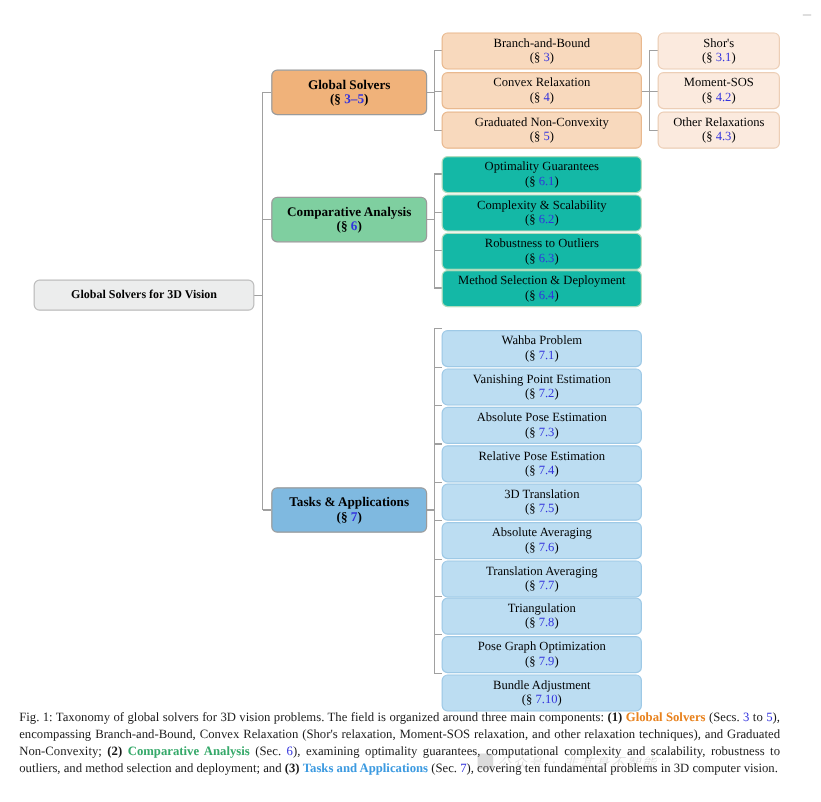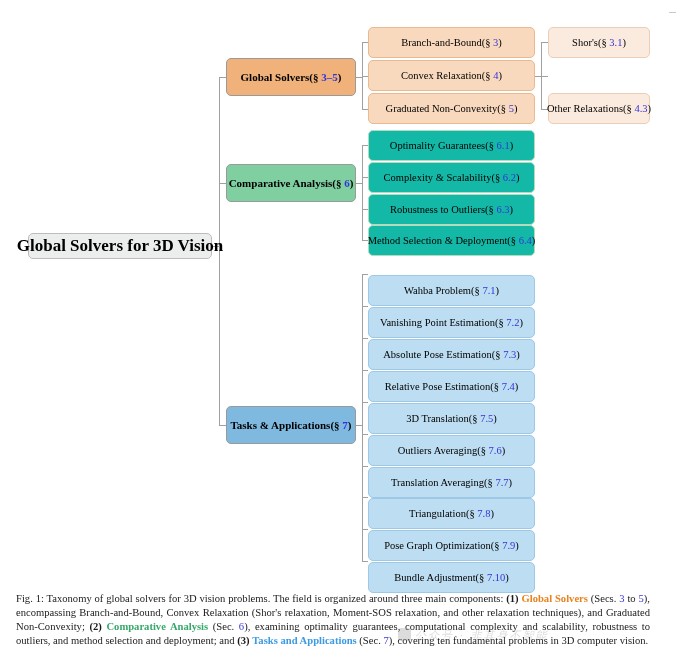--- a/index.html
+++ b/index.html
@@ -29,21 +29,21 @@
     height: 580px;
     pointer-events: none;
   }
 
   .node {
     position: absolute;
     box-sizing: border-box;
     border-radius: 5px;
     border: 1px solid #b9b9b9;
     display: flex;
-    flex-direction: row;
+    flex-direction: column;
     align-items: center;
     justify-content: center;
     text-align: center;
     line-height: 1.12;
     background: #ffffff;
   }
 
   .node .title {
     display: block;
     white-space: nowrap;
@@ -56,21 +56,21 @@
 
   
   .root {
     left: 28px;
     top: 233px;
     width: 184px;
     height: 26px;
     background: #eceded;
     border: 1px solid #bdbdbd;
     font-weight: bold;
-    font-size: 17px;
+    font-size: 10px;
   }
 
   
   .cat {
     left: 226px;
     width: 130px;
     height: 38px;
     font-weight: bold;
     font-size: 11px;
     border: 1px solid #9a9a9a;
@@ -228,20 +228,24 @@
   </div>
   <div class="node leaf leaf-orange" style="top:93px">
     <span class="title">Graduated Non-Convexity</span>
     <span class="sect"><span>(§ </span><span class="num">5</span><span>)</span></span>
   </div>
 
   <div class="node sub" style="top:27px">
     <span class="title">Shor's</span>
     <span class="sect"><span>(§ </span><span class="num">3.1</span><span>)</span></span>
   </div>
+  <div class="node sub" style="top:60px">
+    <span class="title">Moment-SOS</span>
+    <span class="sect"><span>(§ </span><span class="num">4.2</span><span>)</span></span>
+  </div>
   <div class="node sub" style="top:93px">
     <span class="title">Other Relaxations</span>
     <span class="sect"><span>(§ </span><span class="num">4.3</span><span>)</span></span>
   </div>
 
   <div class="node leaf leaf-green" style="top:130px">
     <span class="title">Optimality Guarantees</span>
     <span class="sect"><span>(§ </span><span class="num">6.1</span><span>)</span></span>
   </div>
   <div class="node leaf leaf-green" style="top:162px">
@@ -271,21 +275,21 @@
   </div>
   <div class="node leaf leaf-blue" style="top:355px">
     <span class="title">Relative Pose Estimation</span>
     <span class="sect"><span>(§ </span><span class="num">7.4</span><span>)</span></span>
   </div>
   <div class="node leaf leaf-blue" style="top:387px">
     <span class="title">3D Translation</span>
     <span class="sect"><span>(§ </span><span class="num">7.5</span><span>)</span></span>
   </div>
   <div class="node leaf leaf-blue" style="top:419px">
-    <span class="title">Outliers Averaging</span>
+    <span class="title">Absolute Averaging</span>
     <span class="sect"><span>(§ </span><span class="num">7.6</span><span>)</span></span>
   </div>
   <div class="node leaf leaf-blue" style="top:451px">
     <span class="title">Translation Averaging</span>
     <span class="sect"><span>(§ </span><span class="num">7.7</span><span>)</span></span>
   </div>
   <div class="node leaf leaf-blue" style="top:482px">
     <span class="title">Triangulation</span>
     <span class="sect"><span>(§ </span><span class="num">7.8</span><span>)</span></span>
   </div>

